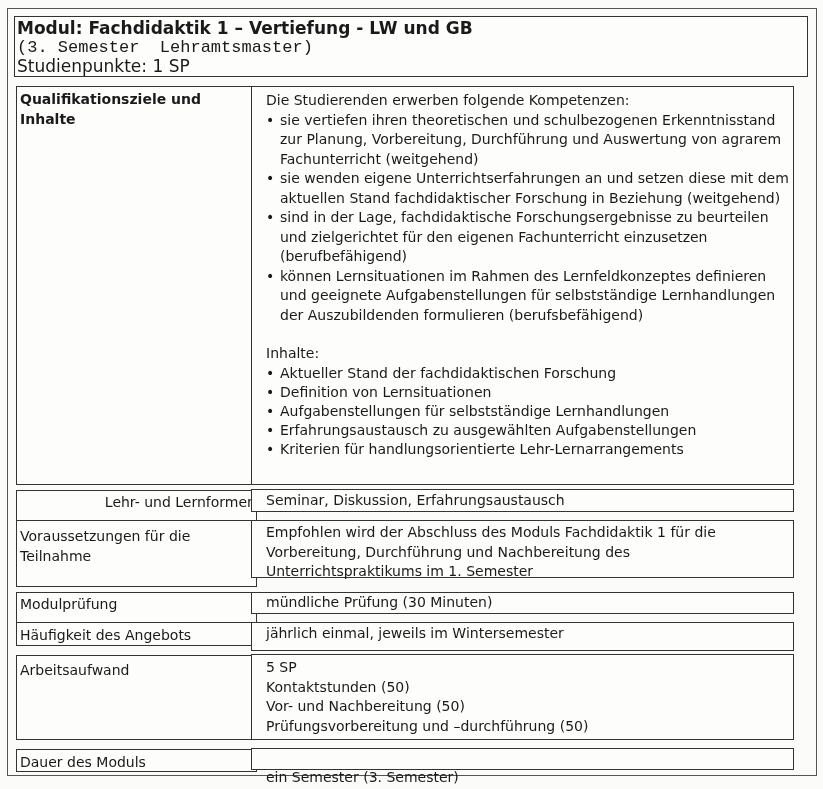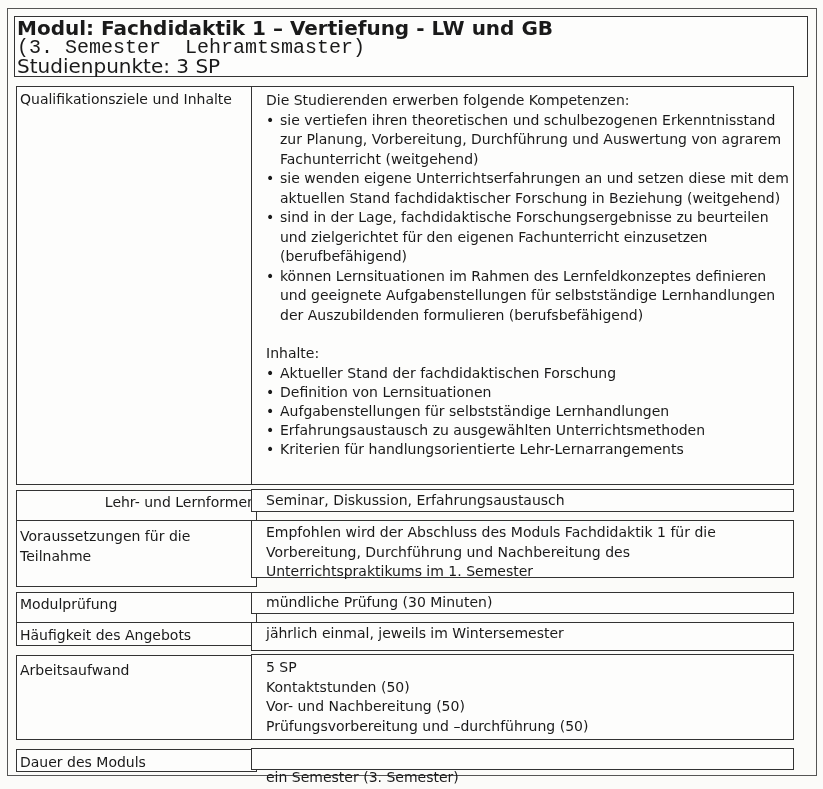--- a/index.html
+++ b/index.html
@@ -21,21 +21,21 @@
       position: absolute;
       border: 1.5px solid #333;
       box-sizing: border-box;
       background: #fdfdfc;
       font-size: 14px;
       line-height: 19.5px;
     }
     .header {
       left: 14px; top: 16px; width: 794px; height: 61px;
       padding: 2px 0 0 2px;
-      font-size: 20px; line-height: 19px;
+      font-size: 17px; line-height: 19px;
     }
     .header .title { font-weight: bold; }
     .lc { left: 16px; width: 241px; padding: 3px 0 0 3px; }
     .rc { left: 251px; width: 543px; padding: 3px 0 0 14px; }
     ul.bullets { list-style: none; margin: 0; padding: 0; }
     ul.bullets li { position: relative; padding-left: 14px; }
     ul.bullets li::before {
       content: "\2022"; position: absolute; left: 0; top: 0;
       font-size: 14px;
     }
@@ -43,41 +43,41 @@
     .gap { height: 19px; }
   </style>
 </head>
 <body>
 
 <div class="frame"></div>
 
 <div class="box header">
   <div class="title">Modul: Fachdidaktik 1 – Vertiefung - LW und GB</div>
   <div style="white-space:pre;font-family:Liberation Mono, monospace;">(3. Semester  Lehramtsmaster)</div>
-  <div>Studienpunkte: 3 SP</div>
+  <div>Studienpunkte: 1 SP</div>
 </div>
 
-<div class="box lc" style="top:86px;height:399px;">
+<div class="box lc" style="top:86px;height:399px;font-weight:bold;">
   <span>Qualifikationsziele und Inhalte</span>
 </div>
 <div class="box rc" style="top:86px;height:399px;padding-top:4px;">
   <div>Die Studierenden erwerben folgende Kompetenzen:</div>
   <ul class="bullets">
     <li>sie vertiefen ihren theoretischen und schulbezogenen Erkenntnisstand zur Planung, Vorbereitung, Durchführung und Auswertung von agrarem Fachunterricht (weitgehend)</li>
     <li>sie wenden eigene Unterrichtserfahrungen an und setzen diese mit dem aktuellen Stand fachdidaktischer Forschung in Beziehung (weitgehend)</li>
     <li>sind in der Lage, fachdidaktische Forschungsergebnisse zu beurteilen und zielgerichtet für den eigenen Fachunterricht einzusetzen (berufbefähigend)</li>
     <li>können Lernsituationen im Rahmen des Lernfeldkonzeptes definieren und geeignete Aufgabenstellungen für selbstständige Lernhandlungen der Auszubildenden formulieren (berufsbefähigend)</li>
   </ul>
   <div class="gap"></div>
   <div>Inhalte:</div>
   <ul class="bullets tight">
     <li>Aktueller Stand der fachdidaktischen Forschung</li>
     <li>Definition von Lernsituationen</li>
     <li>Aufgabenstellungen für selbstständige Lernhandlungen</li>
-    <li>Erfahrungsaustausch zu ausgewählten Unterrichtsmethoden</li>
+    <li>Erfahrungsaustausch zu ausgewählten Aufgabenstellungen</li>
     <li>Kriterien für handlungsorientierte Lehr-Lernarrangements</li>
   </ul>
 </div>
 
 <div class="box lc" style="top:490px;height:32px;padding-top:2px;text-align:right;">
   <span>Lehr- und Lernformen</span>
 </div>
 <div class="box rc" style="top:489px;height:23px;padding-top:1px;">
   <span>Seminar, Diskussion, Erfahrungsaustausch</span>
 </div>

